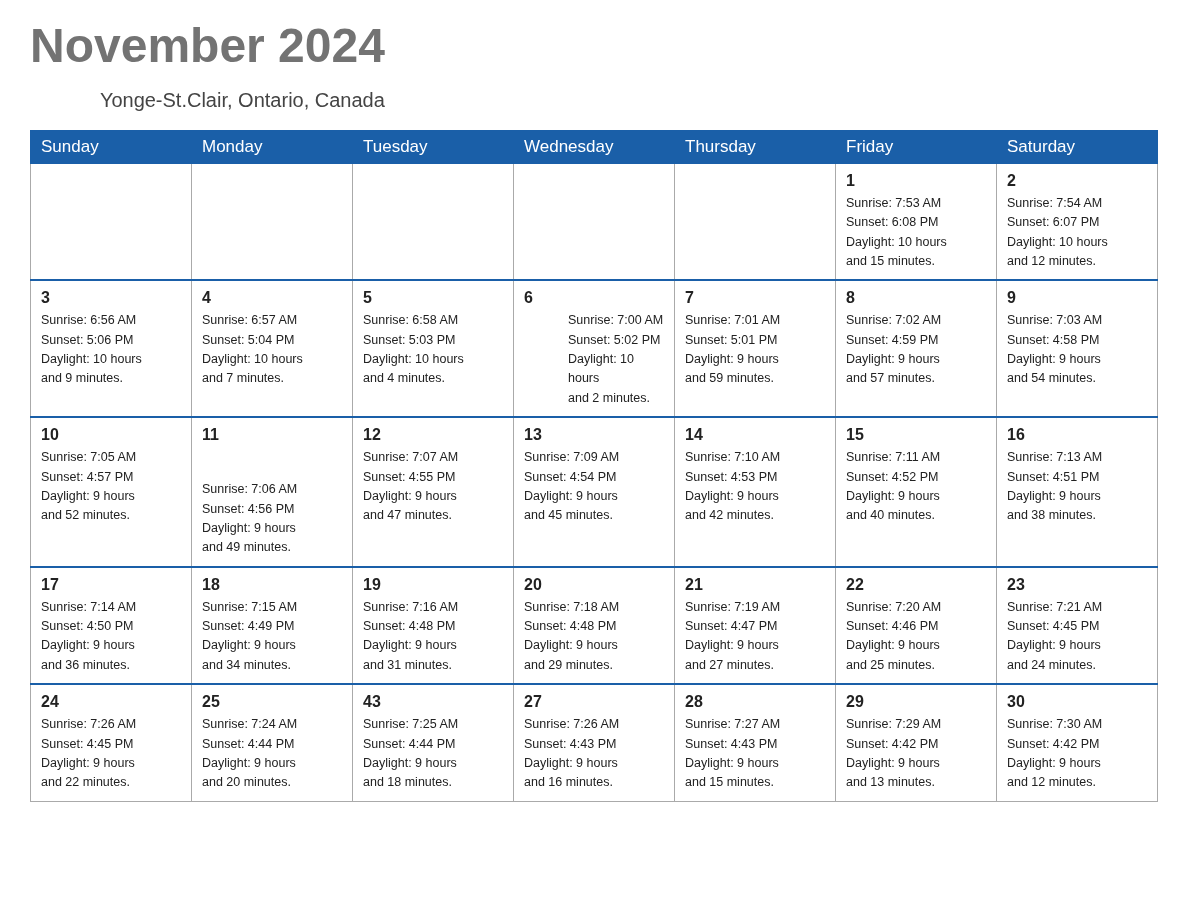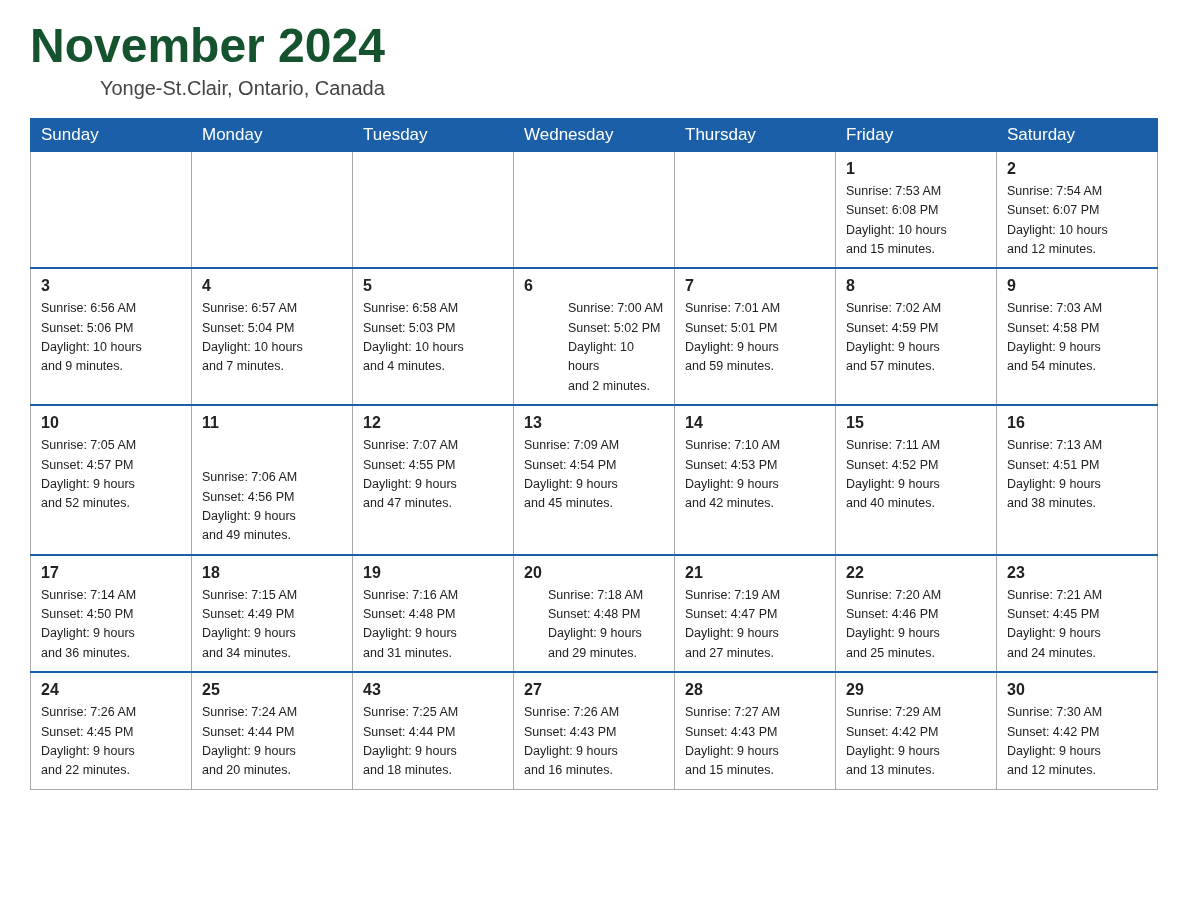--- a/index.html
+++ b/index.html
@@ -35,27 +35,27 @@
     .logo-line {
       display: flex;
       align-items: center;
     }
     .title-block {
       text-align: right;
     }
     .month-title {
       font-size: 48px;
       font-weight: bold;
-      color: #14532d;
+      color: #737373;
       line-height: 1.1;
     }
     .location-title {
       font-size: 20px;
       color: #444;
-      margin-top: 4px;
+      margin-top: 16px;
     }
     .calendar {
       width: 100%;
       border-collapse: collapse;
       table-layout: fixed;
     }
     .calendar th {
       background-color: #1a5fa8;
       color: #fff;
       font-size: 17px;
@@ -254,21 +254,21 @@
         </td>
         <td>
           <div class="day-number">19</div>
           <div class="day-info" style="white-space: pre-line;">Sunrise: 7:16 AM
 Sunset: 4:48 PM
 Daylight: 9 hours
 and 31 minutes.</div>
         </td>
         <td>
           <div class="day-number">20</div>
-          <div class="day-info" style="white-space: pre-line; margin-left: 24px;">Sunrise: 7:18 AM
+          <div class="day-info" style="white-space: pre-line;">Sunrise: 7:18 AM
 Sunset: 4:48 PM
 Daylight: 9 hours
 and 29 minutes.</div>
         </td>
         <td>
           <div class="day-number">21</div>
           <div class="day-info" style="white-space: pre-line;">Sunrise: 7:19 AM
 Sunset: 4:47 PM
 Daylight: 9 hours
 and 27 minutes.</div>

